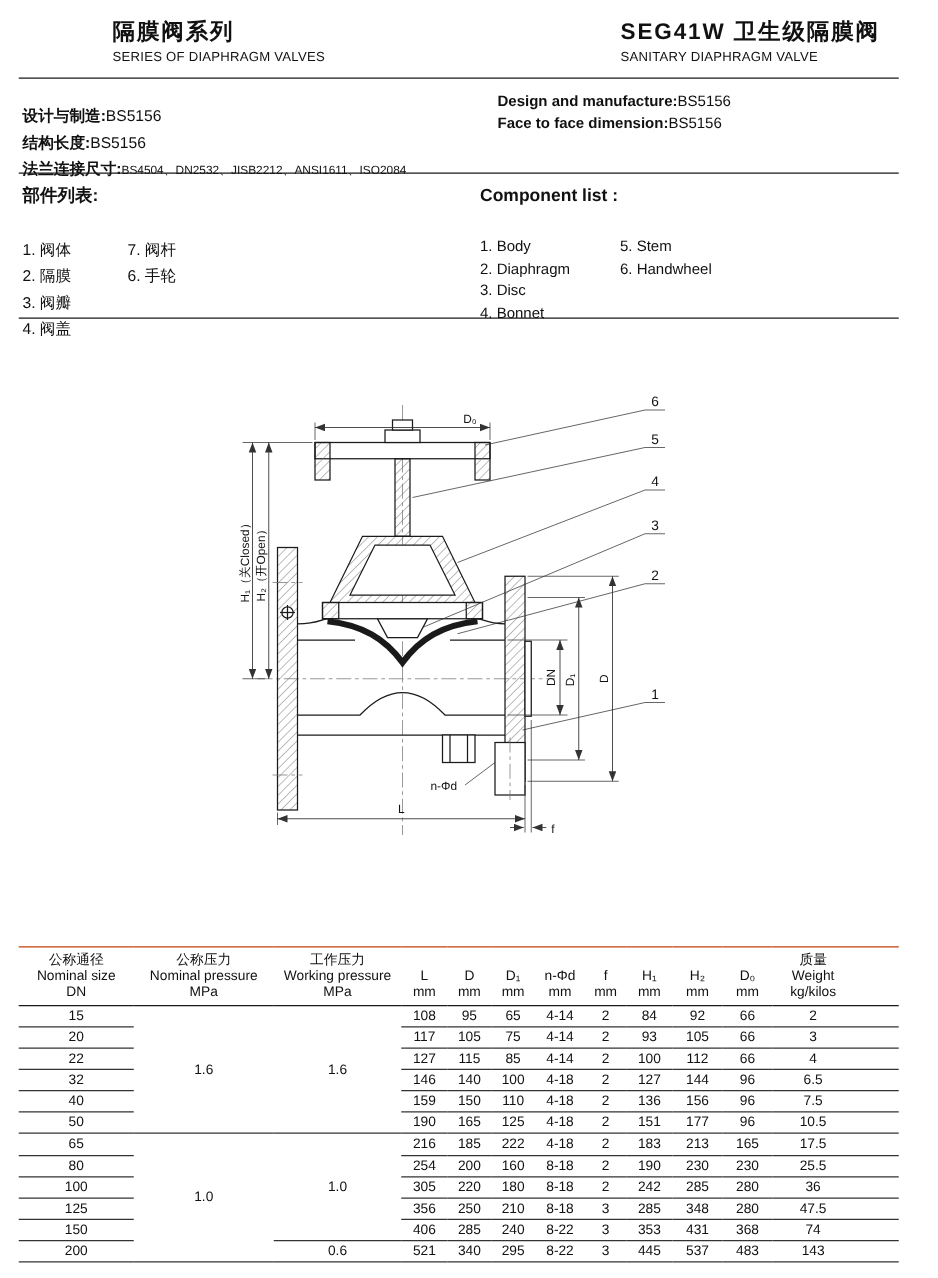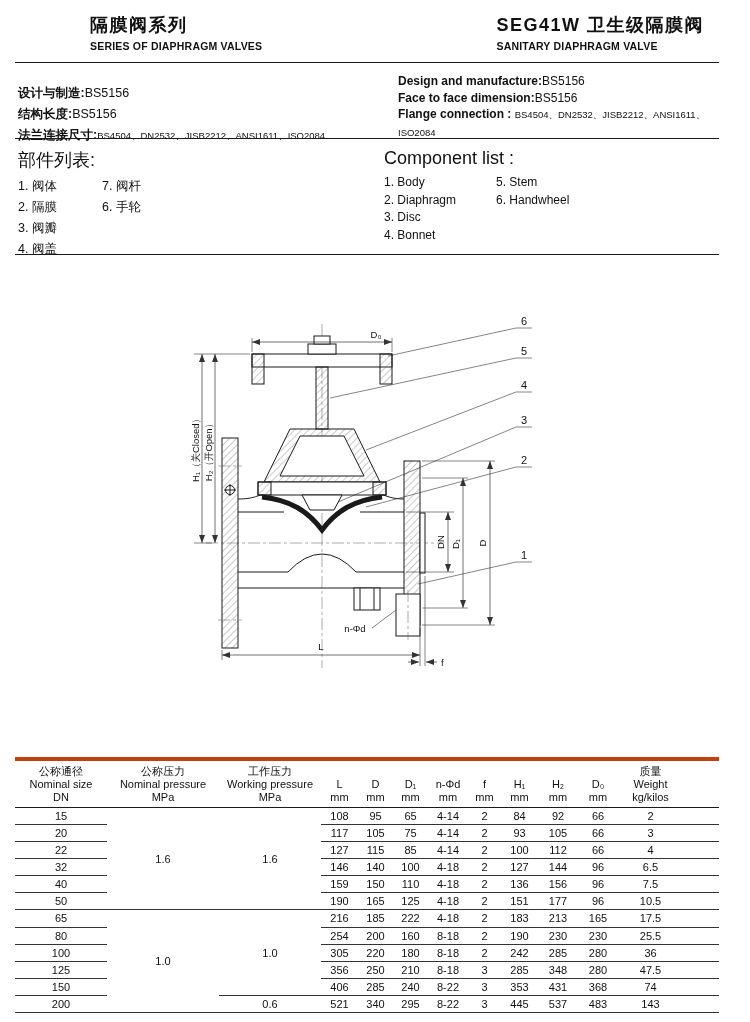--- a/index.html
+++ b/index.html
@@ -4,54 +4,54 @@
 <style>
   * { margin:0; padding:0; box-sizing:border-box; }
   html, body { background:#ffffff; }
   body { width:750px; height:1022px; font-family:"Liberation Sans","DejaVu Sans",sans-serif; color:#111; }
   .page { position:relative; width:719px; height:1022px; background:#fff; overflow:hidden; }
 
   
   .hdr-left  { position:absolute; left:90px;  top:13px; }
   .hdr-right { position:absolute; right:15px; top:13px; }
   .title-cn  { font-size:18px; font-weight:bold; letter-spacing:1.5px; }
-  .title-sub { font-size:10.5px; font-weight:bold; margin-top:3px; letter-spacing:.2px; }
+  .title-sub { font-size:10.5px; font-weight:normal; margin-top:3px; letter-spacing:.2px; }
 
   .rule { position:absolute; left:15px; width:720px; height:1px; background:#1a1a1a; }
   .rule-1 { top:62px; } .rule-2 { top:138px; } .rule-3 { top:254px; }
 
   
   .specs-cn { position:absolute; left:18px;  top:83px; font-size:12.5px; line-height:21px; }
   .specs-en { position:absolute; left:398px; top:73px; font-size:12px;   line-height:16.5px; }
   .spec-label { font-weight:bold; }
   .spec-value { font-weight:normal; }
   .spec-small .spec-value { font-size:9.5px; }
 
   
   .comp-cn { position:absolute; left:18px;  top:148px; }
   .comp-en { position:absolute; left:384px; top:148px; }
-  .comp-title { font-weight:normal; font-size:18px; margin-bottom:6px; }
+  .comp-title { font-weight:bold; font-size:14px; margin-bottom:26px; }
   .comp-grid { display:grid; grid-template-columns:84px auto; row-gap:4px; font-size:12.5px; }
   .comp-en .comp-grid { grid-template-columns:112px auto; row-gap:3.5px; font-size:12px; }
 
   
   svg.drawing { position:absolute; left:150px; top:298px; }
   .part    { fill:#fff; stroke:#1a1a1a; stroke-width:1; }
   .hatched { fill:url(#hatch); stroke:#1a1a1a; stroke-width:1; }
   .ln  { fill:none; stroke:#1a1a1a; stroke-width:1; }
   .cl  { fill:none; stroke:#777; stroke-width:.6; stroke-dasharray:12 3 3 3; }
   .ext { fill:none; stroke:#333; stroke-width:.6; }
   .dim { fill:none; stroke:#333; stroke-width:.7; marker-start:url(#as); marker-end:url(#ae); }
   .dim1e { fill:none; stroke:#333; stroke-width:.7; marker-end:url(#ae); }
   .dtext { font-size:9.5px; fill:#111; }
   .callouts text { font-size:11px; text-anchor:middle; fill:#111; }
 
   
   table.dims { position:absolute; left:15px; top:757px; width:720px; border-collapse:collapse;
-               border-top:4px solid #c2410c; table-layout:fixed; }
+               border-top:1px solid #c2410c; table-layout:fixed; }
   table.dims th { vertical-align:bottom; font-weight:normal; font-size:11px; line-height:1.18;
                   border-bottom:1px solid #1a1a1a; padding:4px 0 3px; text-align:center; }
   table.dims td { border-bottom:1px solid #333; text-align:center; font-size:11px;
                   line-height:1.1; padding:2px 0; }
   table.dims th:last-child, table.dims td:last-child { padding-right:52px; }
 </style>
 </head>
 <body>
 
 <div class="page">
@@ -68,21 +68,20 @@
   <div class="rule rule-1"></div>
 
   <div class="specs-cn">
     <div><span class="spec-label">设计与制造:</span><span class="spec-value">BS5156</span></div>
     <div><span class="spec-label">结构长度:</span><span class="spec-value">BS5156</span></div>
     <div class="spec-small"><span class="spec-label">法兰连接尺寸:</span><span class="spec-value">BS4504、DN2532、JISB2212、ANSI1611、ISO2084</span></div>
   </div>
   <div class="specs-en">
     <div><span class="spec-label">Design and manufacture:</span><span class="spec-value">BS5156</span></div>
     <div><span class="spec-label">Face to face dimension:</span><span class="spec-value">BS5156</span></div>
-    <div class="spec-small"><span class="spec-label">Flange connection :</span> <span class="spec-value">BS4504、DN2532、JISB2212、ANSI1611、ISO2084</span></div>
   </div>
 
   <div class="rule rule-2"></div>
 
   <div class="comp-cn">
     <div class="comp-title">部件列表:</div>
     <div class="comp-grid">
       <span>1. 阀体</span>
         <span>7. 阀杆</span>
       <span>2. 隔膜</span>

